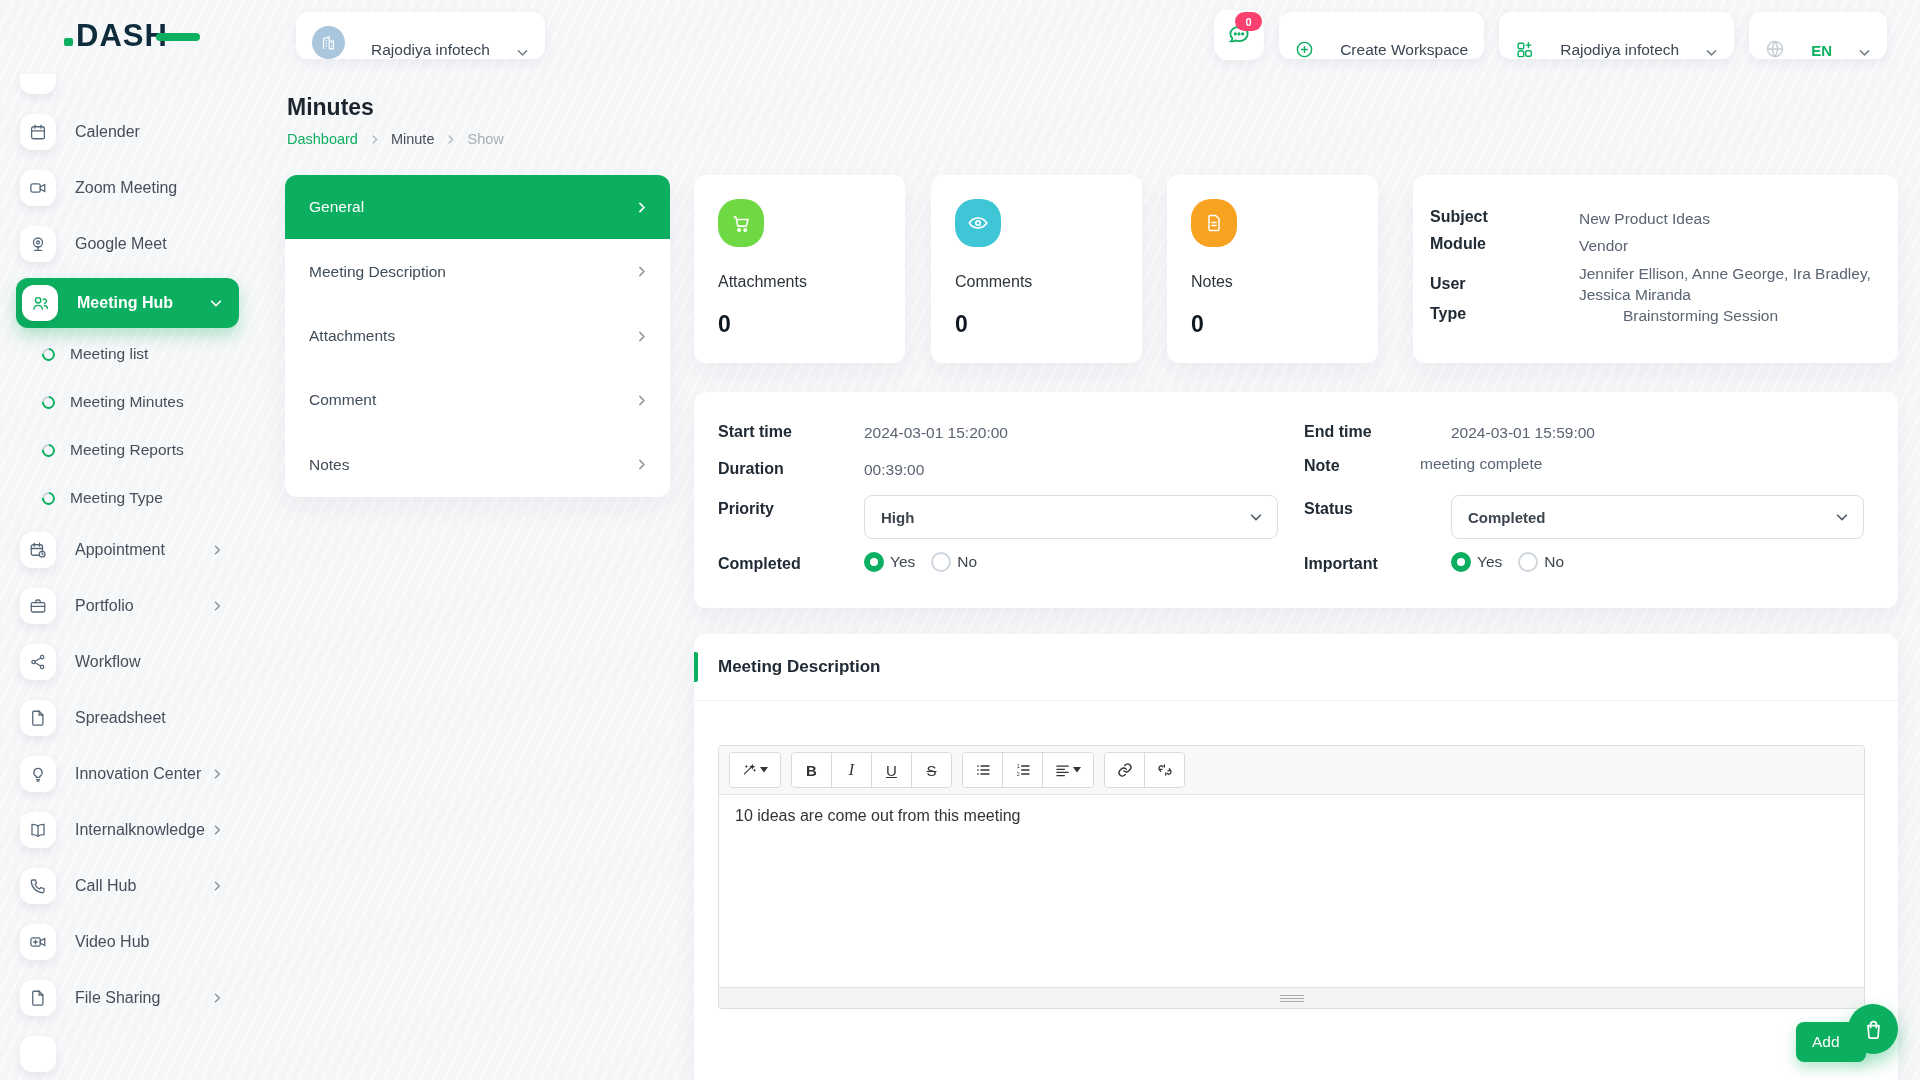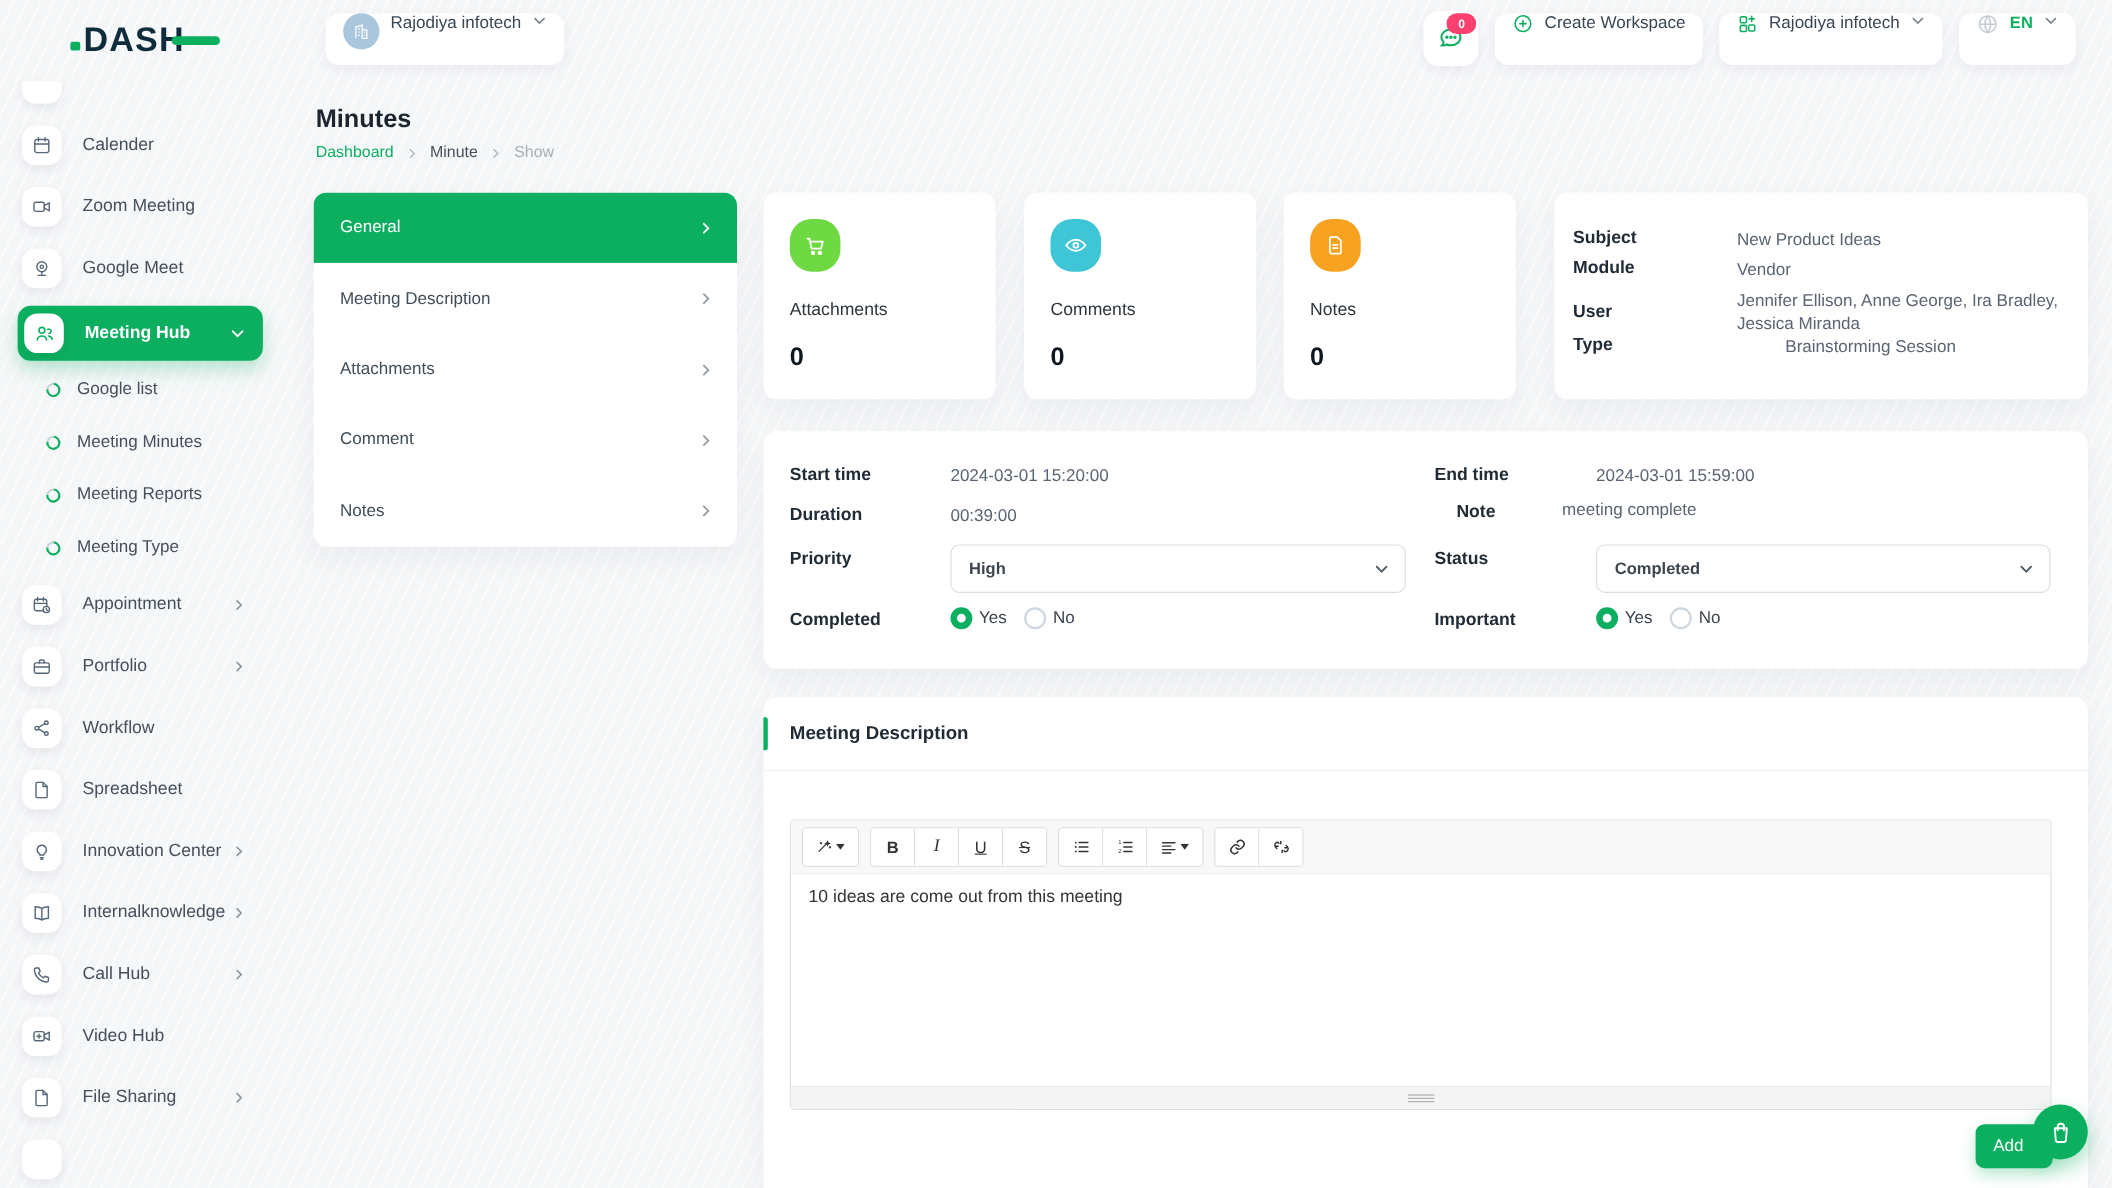--- a/index.html
+++ b/index.html
@@ -7,21 +7,21 @@
   #app{position:relative;width:1920px;height:1080px;overflow:hidden;
        background:#f5f6f8;
        background-image:repeating-linear-gradient(115deg,rgba(255,255,255,.55) 0 2px,rgba(0,0,0,0) 2px 11px);}
   .card{position:absolute;background:#fff;border-radius:12px;box-shadow:0 10px 25px rgba(23,39,64,.05);}
   svg{display:block;}
   
   .logo{position:absolute;left:64px;top:18px;display:flex;align-items:center;height:36px;}
   .logo-dot{width:9px;height:8px;background:#0caf60;border-radius:2px;margin-right:3px;margin-top:12px;}
   .logo-text{font-size:31px;font-weight:900;letter-spacing:1px;color:#0e2c3b;}
   .logo-bar{width:44px;height:8px;background:#0caf60;border-radius:4px;margin-left:-12px;margin-top:2px;}
-  .hpill{display:flex;align-items:flex-start;gap:10px;background:#fff;border-radius:12px;padding:0 16px;height:47px;
+  .hpill{display:flex;align-items:flex-end;gap:26px;background:#fff;border-radius:12px;padding:0 16px;height:47px;
          box-shadow:0 4px 12px rgba(23,39,64,.06);font-size:15.5px;color:#3a4653;cursor:pointer;}
   .ws-pill{position:absolute;left:296px;top:12px;}
   .ws-avatar{width:33px;height:33px;border-radius:50%;background:#a9c6dd;display:flex;align-items:center;justify-content:center;}
   .hdr-right{position:absolute;right:33px;top:10px;display:flex;align-items:center;gap:15px;}
   .icon-tile{position:relative;width:50px;height:50px;background:#fff;border-radius:14px;display:flex;align-items:center;justify-content:center;
              box-shadow:0 4px 12px rgba(23,39,64,.06);cursor:pointer;}
   .badge{position:absolute;top:2px;right:2px;min-width:19px;height:19px;border-radius:10px;background:#f9406f;color:#fff;
          font-size:11px;font-weight:700;display:flex;align-items:center;justify-content:center;padding:0 4px;}
   .lang-en{color:#0caf60;font-weight:700;font-size:15px;}
   .chev{color:#7c8790;}
@@ -217,21 +217,21 @@
           </svg>
       </span>
       <span class="slabel">Meeting Hub</span>
       <svg class="chev-d" width="14" height="14" viewBox="0 0 16 16" fill="none" stroke="currentColor" stroke-width="2" stroke-linecap="round">
           <path d="M3 6l5 5 5-5"></path>
         </svg>
     </div>
 
     <div class="subrow">
       <span class="sub-bullet"></span>
-      <span class="sub-label">Google list</span>
+      <span class="sub-label">Meeting list</span>
     </div>
     <div class="subrow">
       <span class="sub-bullet"></span>
       <span class="sub-label">Meeting Minutes</span>
     </div>
     <div class="subrow">
       <span class="sub-bullet"></span>
       <span class="sub-label">Meeting Reports</span>
     </div>
     <div class="subrow">
@@ -455,21 +455,21 @@
   </div>
 
   <div class="card dtcard">
     <span class="f-label" style="left:24px;top:31px;">Start time</span>
     <span class="f-value" style="left:170px;top:32px;">2024-03-01 15:20:00</span>
     <span class="f-label" style="left:610px;top:31px;">End time</span>
     <span class="f-value" style="left:757px;top:32px;">2024-03-01 15:59:00</span>
 
     <span class="f-label" style="left:24px;top:68px;">Duration</span>
     <span class="f-value" style="left:170px;top:69px;">00:39:00</span>
-    <span class="f-label" style="left:630px;top:65px;">Note</span>
+    <span class="f-label" style="left:610px;top:65px;">Note</span>
     <span class="f-value" style="left:726px;top:63px;">meeting complete</span>
 
     <span class="f-label" style="left:24px;top:108px;">Priority</span>
     <div class="selectbox" style="left:170px;top:103px;width:414px;">
       <span>High</span>
       <svg class="chev-d" width="14" height="14" viewBox="0 0 16 16" fill="none" stroke="currentColor" stroke-width="2" stroke-linecap="round">
           <path d="M3 6l5 5 5-5"></path>
         </svg>
     </div>
     <span class="f-label" style="left:610px;top:108px;">Status</span>

